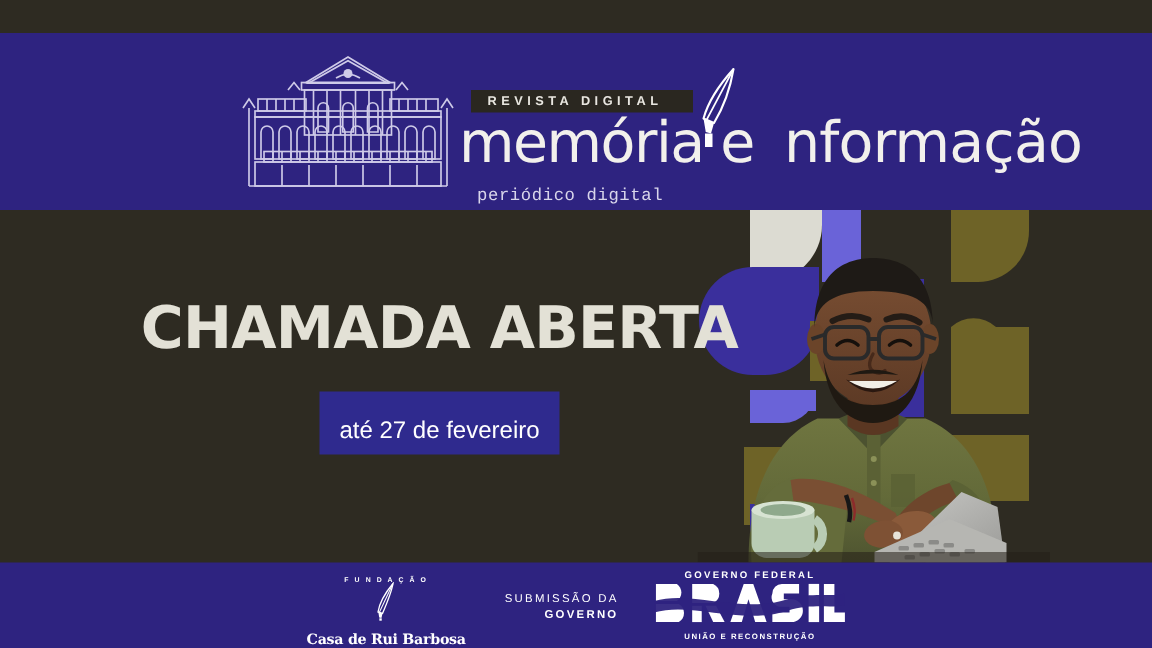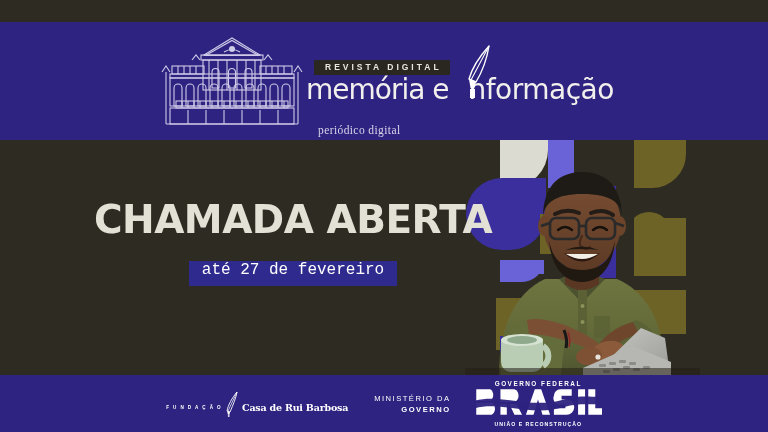--- a/index.html
+++ b/index.html
@@ -33,48 +33,48 @@
     position:absolute;left:306px;top:10px;width:340px;height:106px;
   }
 
   .revista-badge{
     position:absolute;left:8px;top:28px;
     background:#2a2720;
     color:#e8e6e0;
     font-size:8.5px;
     font-weight:bold;
     letter-spacing:3.0px;
-    padding:3px 8px 3px 11px;
+    padding:3px 20px 3px 11px;
     line-height:1;
     white-space:nowrap;
   }
 
   .title-main{
     position:absolute;left:0px;top:44px;
-    font-size:28px;
+    font-size:38px;
     color:#f2f0ec;
     letter-spacing:-0.5px;
     white-space:nowrap;
     line-height:1;
     font-family:"DejaVu Sans",sans-serif;
     font-weight:400;
   }
   .title-main .mem{letter-spacing:-1px;}
   .title-main .inf{margin-left:20px;}
 
   .quill{
     position:absolute;left:152px;top:10px;width:36px;height:60px;
   }
 
   .subtitle-peri{
     position:absolute;left:12px;top:92px;
     font-size:11.5px;
     color:#d8d5ea;
     letter-spacing:0.4px;
-    font-family:Liberation Serif, serif;
+    font-family:Liberation Mono, monospace;
   }
 
   
   .main-area{
     position:absolute;left:0;top:140px;width:768px;height:235px;
     background:#2e2b22;
     overflow:hidden;
   }
 
   
@@ -110,40 +110,41 @@
     font-weight:400;
   }
   .submissao b{font-weight:bold;color:#e6e3d8;}
 
   .date-badge{
     display:inline-block;
     margin-top:22px;
     background:#2f2a8e;
     color:#ffffff;
     font-size:16px;
-    padding:1px 13px 6px 13px;
+    padding:18px 13px 6px 13px;
     line-height:1.1;
     white-space:nowrap;
-    font-family:Liberation Mono, monospace;
+    font-family:Liberation Sans, sans-serif;
   }
 
   
   .footer{
     position:absolute;left:0;top:375px;width:768px;height:57px;
     background:#2e2380;
   }
   .footer-inner{
     position:absolute;left:0;top:0;width:768px;height:57px;
     display:flex;align-items:center;justify-content:center;gap:0px;
   }
 
   .logo-frb{
     display:flex;align-items:center;gap:3px;
     color:#ffffff;
     margin-right:26px;
+    flex-direction:column;
   }
   .frb-fund{
     font-size:4.6px;letter-spacing:1.4px;font-weight:bold;
     color:#ffffff;
     position:relative;top:4px;
   }
   .frb-quill{width:14px;height:26px;}
   .frb-name{
     font-size:9.5px;font-weight:bold;color:#ffffff;
     font-family:"DejaVu Serif",serif;
@@ -430,21 +431,21 @@
         <svg class="frb-quill" viewBox="0 0 14 26">
           <path d="M12 1 C7 7 3 14 2 20 L5 21 C8 14 11 7 12 1 Z" fill="none" stroke="#ffffff" stroke-width="0.9"></path>
           <line x1="12" y1="1" x2="3" y2="20" stroke="#ffffff" stroke-width="0.7"></line>
           <path d="M2.2 20 L5 21 L4.3 24 L2.8 23.6 Z" fill="#ffffff"></path>
           <rect x="2.9" y="24.2" width="1.6" height="1.6" fill="#ffffff"></rect>
         </svg>
         <span class="frb-name">Casa de Rui Barbosa</span>
       </div>
 
       <div class="logo-minc">
-        <div class="minc-l1">MINISTÉRIO DA</div>
+        <div class="minc-l1">SUBMISSÃO DA</div>
         <div class="minc-l2">GOVERNO</div>
       </div>
 
       <div class="logo-gov">
         <div class="gov-top">GOVERNO FEDERAL</div>
         <svg class="gov-brasil" viewBox="0 0 200 44">
           <g fill="#ffffff">
 
             <path d="M2 2 h22 a11 11 0 0 1 0 18 h-22 Z"></path>
             <path d="M2 23 h24 a11 11 0 0 1 0 19 h-24 Z"></path>

